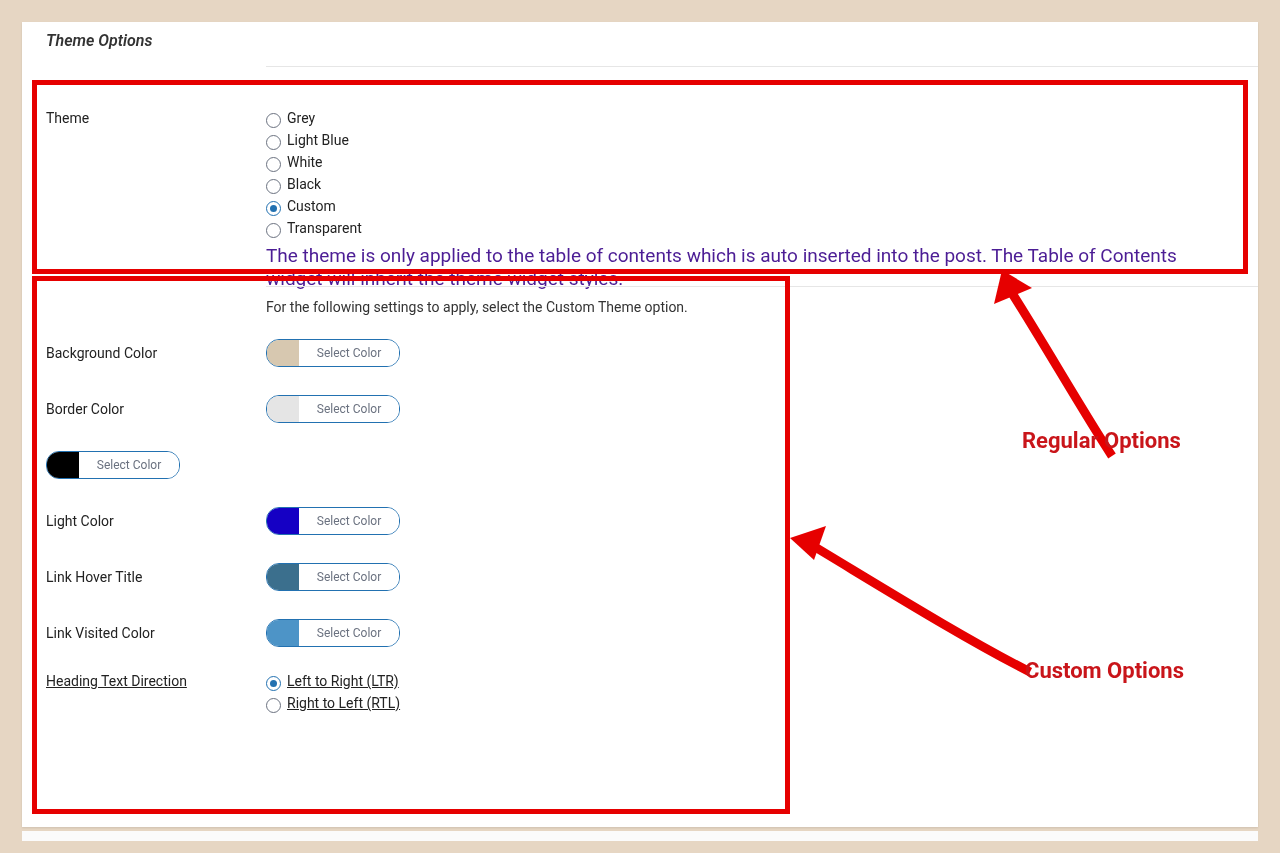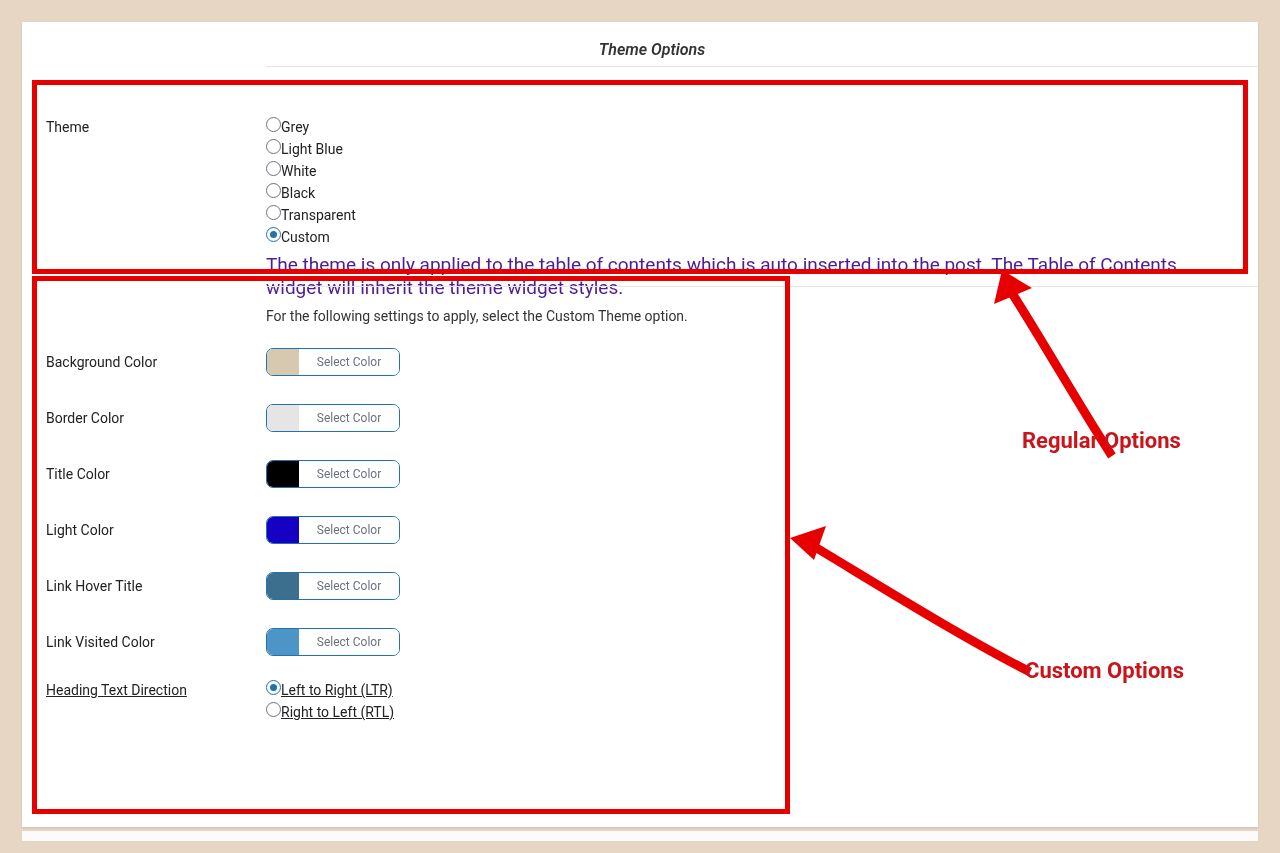--- a/index.html
+++ b/index.html
@@ -1,38 +1,38 @@
 <!DOCTYPE html>
 <html><head>
 <meta charset="utf-8">
 <style>
   html,body{margin:0;padding:0;font-family:-apple-system,BlinkMacSystemFont,"Segoe UI",Roboto,Helvetica,Arial,sans-serif;font-size:14px;color:#222;background:#e6d6c3;}
   .page{width:1280px;height:853px;box-sizing:border-box;padding:22px;position:relative;}
   .panel{background:#fff;width:100%;height:805px;box-sizing:border-box;padding:0;position:relative;box-shadow:0 1px 2px rgba(0,0,0,.1);}
   .footer-strip{position:absolute;left:22px;right:22px;bottom:12px;height:10px;background:#fbfbfb;}
 
   
-  .section-title{font-style:italic;font-weight:600;color:#333;font-size:16px;padding:18px 0 8px 24px;text-align:center;}
+  .section-title{font-style:italic;font-weight:600;color:#333;font-size:16px;padding:9px 0 8px 24px;}
   .hr{border-bottom:1px solid #e6e6e6;margin:0;position:absolute;left:244px;right:0;}
 
   
   .row{display:flex;align-items:flex-start;padding:10px 24px;}
   .row .label{width:220px;flex:0 0 220px;color:#222;font-size:14px;padding-top:2px;}
   .row .field{flex:1;}
   .desc{color:#4c1d95;font-size:19px;margin-top:6px;}
 
   
   .radio-list{display:flex;flex-direction:column;gap:2px;}
-  .radio-item{display:flex;align-items:flex-start;line-height:20px;}
+  .radio-item{display:flex;align-items:flex-end;gap:6px;line-height:20px;}
   .radio{appearance:none;-webkit-appearance:none;width:15px;height:15px;border:1px solid #6b7280;border-radius:50%;position:relative;margin:0;cursor:pointer;}
   .radio:checked{border-color:#2271b1;}
   .radio:checked::after{content:"";position:absolute;left:3px;top:3px;width:7px;height:7px;border-radius:50%;background:#2271b1;}
 
   
-  .color-picker{display:flex;align-items:stretch;width:132px;height:26px;border:1px solid #2271b1;border-radius:7px;overflow:hidden;background:#fff;}
+  .color-picker{display:flex;align-items:stretch;width:132px;height:26px;border:1px solid #2271b1;border-radius:13px;overflow:hidden;background:#fff;}
   .swatch{width:32px;height:100%;}
   .select-color{flex:1;display:flex;align-items:center;justify-content:center;color:#6b7280;font-size:12px;background:#fff;cursor:pointer;}
 
   
   .highlight{position:absolute;border:5px solid #e60000;pointer-events:none;box-sizing:border-box;}
   .hl-top{left:10px;top:58px;width:1216px;height:194px;}
   .hl-bottom{left:10px;top:254px;width:758px;height:538px;}
 
   
   .ann-label{position:absolute;color:#c9151a;font-weight:700;font-size:22px;}
@@ -71,26 +71,26 @@
           </label>
           <label class="radio-item">
             <input type="radio" class="radio" name="theme" style="">
             <span>White</span>
           </label>
           <label class="radio-item">
             <input type="radio" class="radio" name="theme" style="">
             <span>Black</span>
           </label>
           <label class="radio-item">
+            <input type="radio" class="radio" name="theme" checked="" style="">
+            <span>Custom</span>
+          </label>
+          <label class="radio-item">
             <input type="radio" class="radio" name="theme" style="">
             <span>Transparent</span>
-          </label>
-          <label class="radio-item">
-            <input type="radio" class="radio" name="theme" checked="" style="">
-            <span>Custom</span>
           </label>
         </div>
         <div class="desc">The theme is only applied to the table of contents which is auto inserted into the post. The Table of Contents widget will inherit the theme widget styles.</div>
       </div>
     </div>
 
     <div class="hr" style="top:264px;"></div>
 
     <div class="row" style="padding-top:0;margin-top:-20px;">
       <div class="label"></div>
@@ -111,21 +111,20 @@
       <div class="label">Border Color</div>
       <div class="field">
         <div class="color-picker">
           <div class="swatch" style="background:#e5e5e5;"></div>
           <div class="select-color">Select Color</div>
         </div>
       </div>
     </div>
 
     <div class="row color">
-      <div class="label">Title Color</div>
       <div class="field">
         <div class="color-picker">
           <div class="swatch" style="background:#000000;"></div>
           <div class="select-color">Select Color</div>
         </div>
       </div>
     </div>
 
     <div class="row color">
       <div class="label">Light Color</div>

